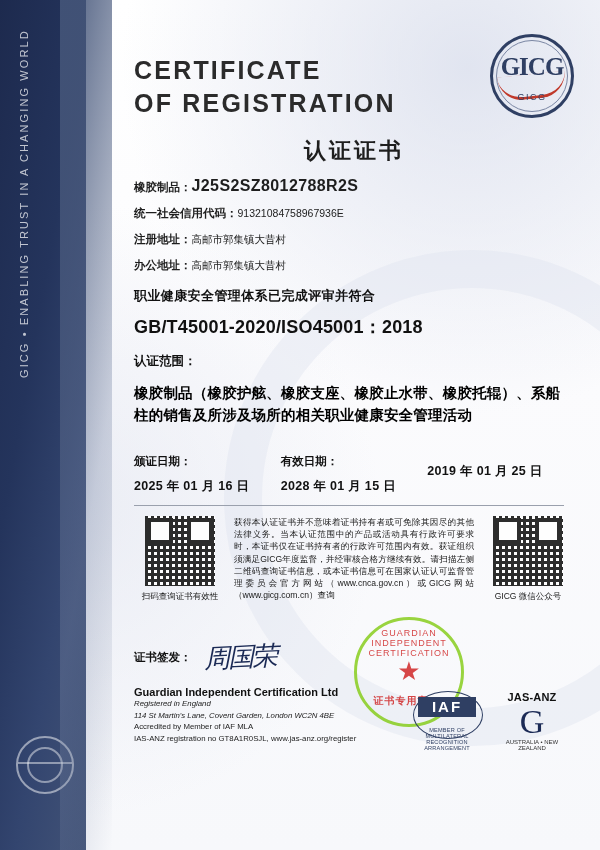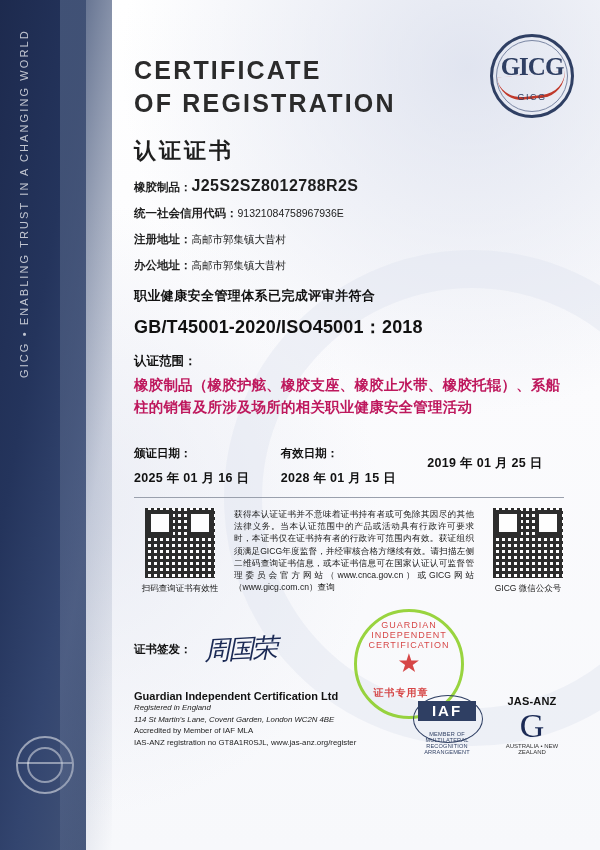--- a/index.html
+++ b/index.html
@@ -156,20 +156,21 @@
     line-height: 1.32;
     font-family: "Liberation Sans", sans-serif;
   }
   .title .l2 { display: block; }
   .title-cn {
     margin-top: 16px;
     font-size: 22px;
     font-weight: bold;
     letter-spacing: 3px;
     color: #1e1e1e;
+    text-align: center;
   }
 
   .row {
     margin-top: 11px;
     display: flex;
     align-items: baseline;
   }
   .lbl {
     font-size: 11.5px;
     font-weight: bold;
@@ -209,25 +210,25 @@
     color: #111;
     letter-spacing: 0.2px;
   }
   .scope-label {
     margin-top: 14px;
     font-size: 12.5px;
     font-weight: bold;
     color: #111;
   }
   .scope-text {
-    margin-top: 4px;
+    margin-top: 12px;
     font-size: 14.5px;
     font-weight: bold;
     line-height: 1.52;
-    color: #be185d;
+    color: #000000;
     letter-spacing: 0.2px;
   }
 
   
   .dates {
     margin-top: 28px;
     display: flex;
   }
   .date-col {
     flex: 1;
@@ -345,21 +346,21 @@
     position: absolute;
     left: 0; right: 16px; bottom: 16px;
     text-align: center;
     font-size: 10px;
     font-weight: bold;
     letter-spacing: 1px;
   }
 
   
   .footer {
-    margin-top: 13px;
+    margin-top: 1px;
     position: relative;
   }
   .footer .fname {
     font-size: 11px;
     font-weight: bold;
     color: #111;
   }
   .footer .fline {
     font-size: 7.8px;
     color: #222;

